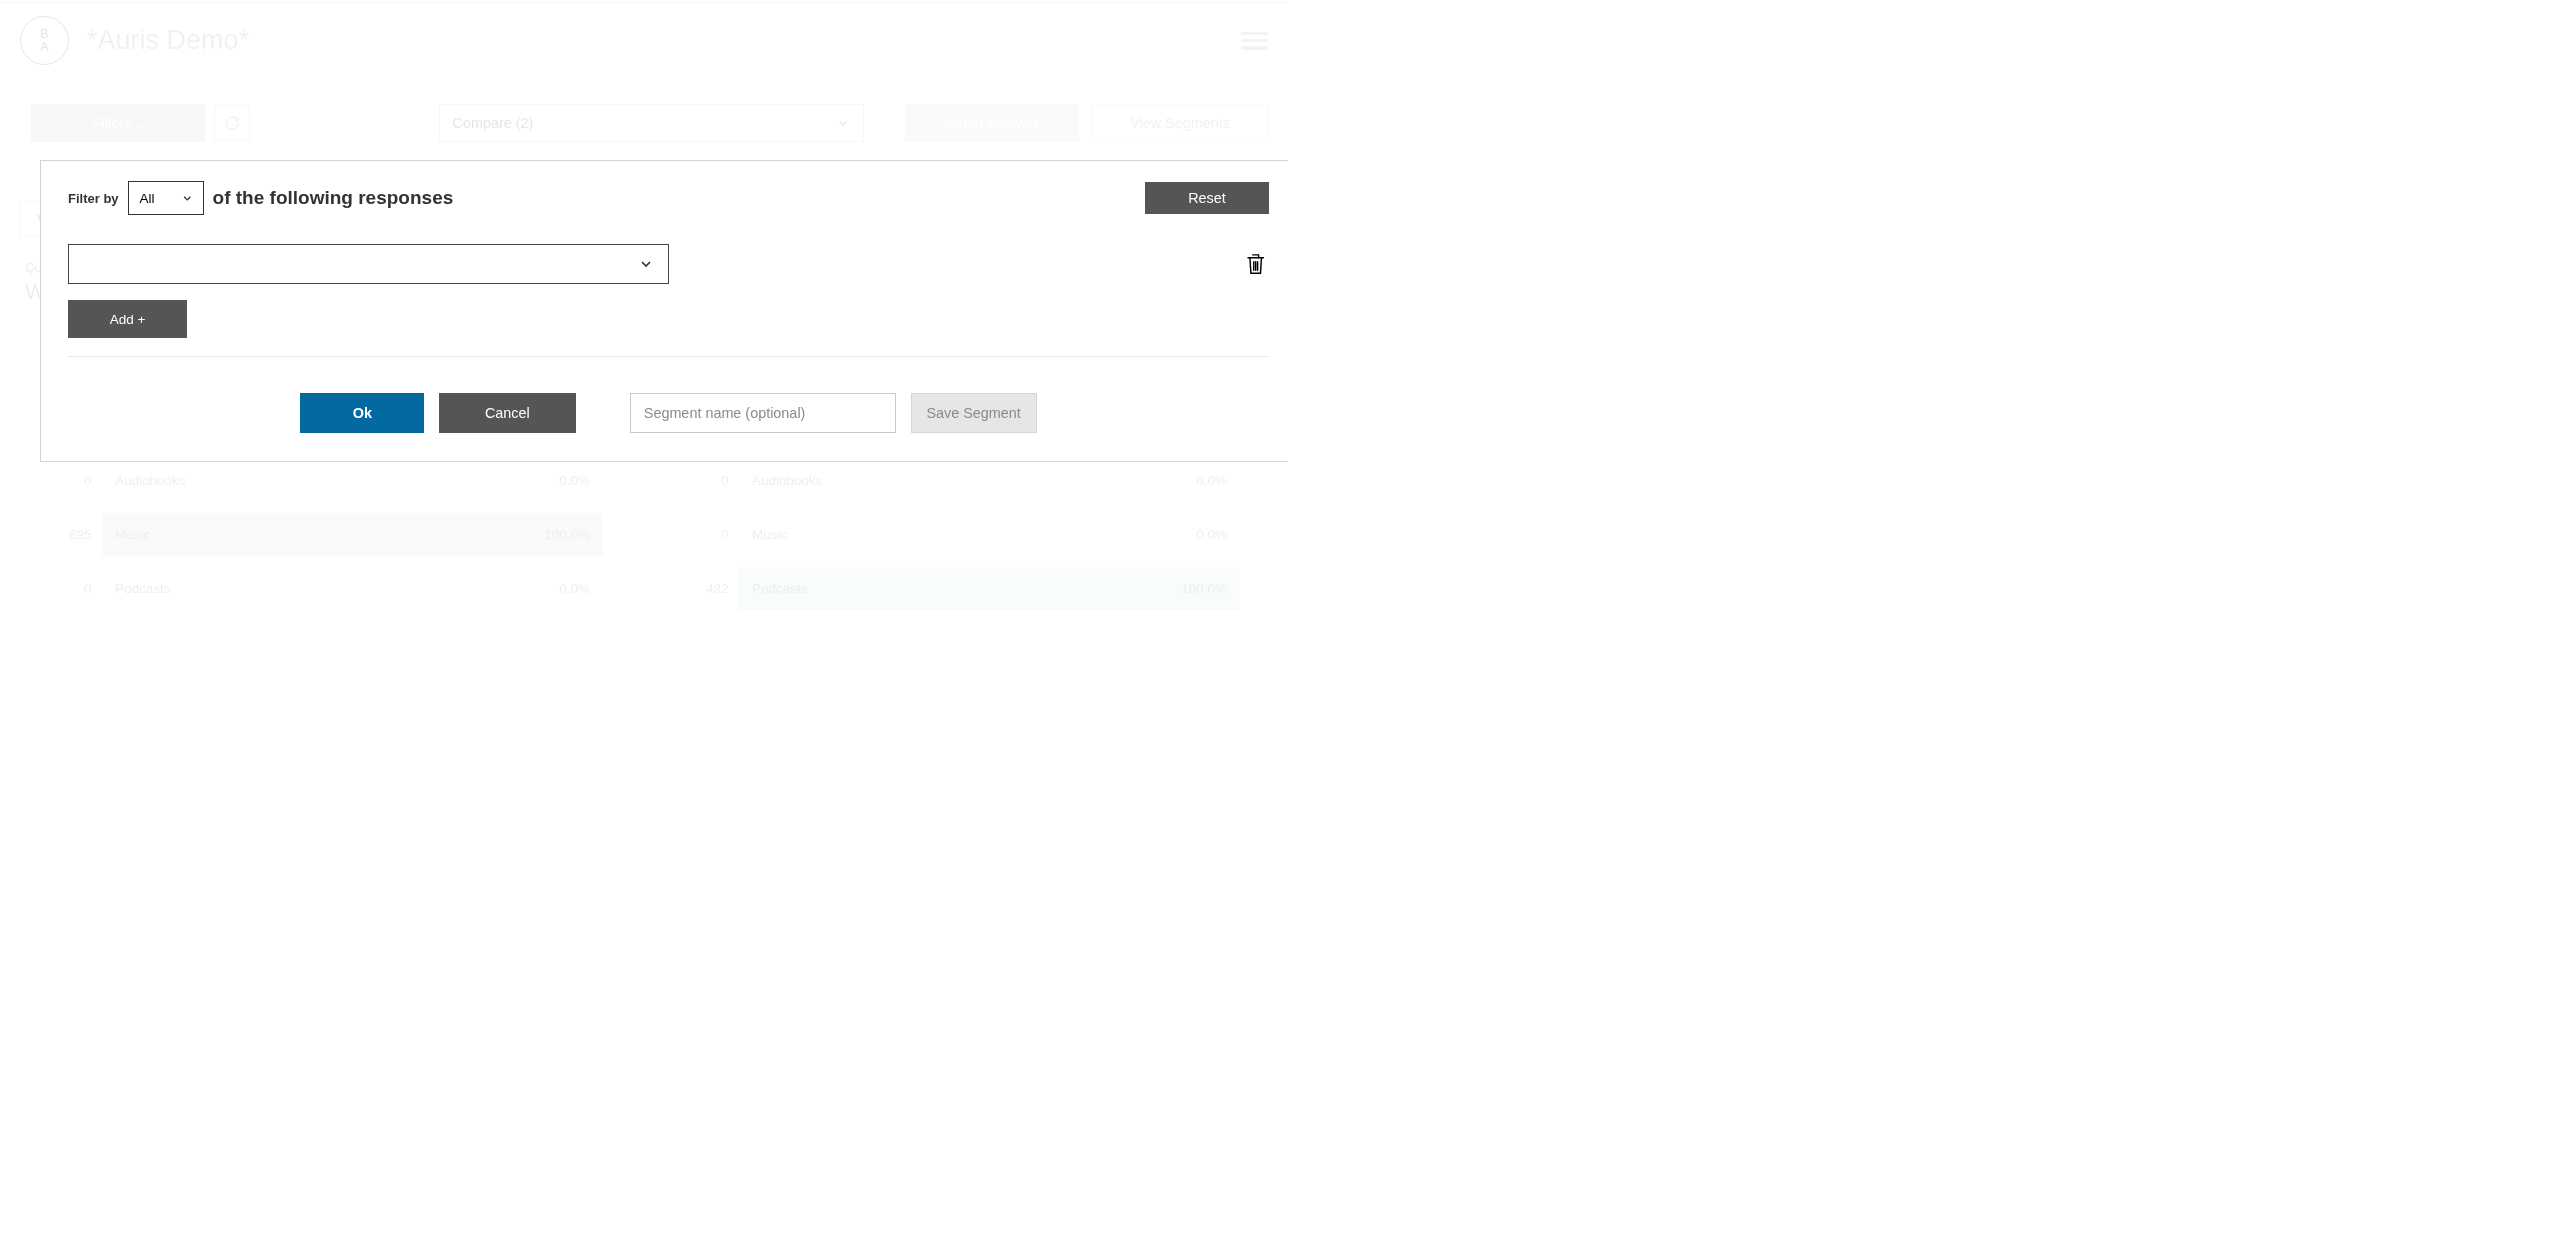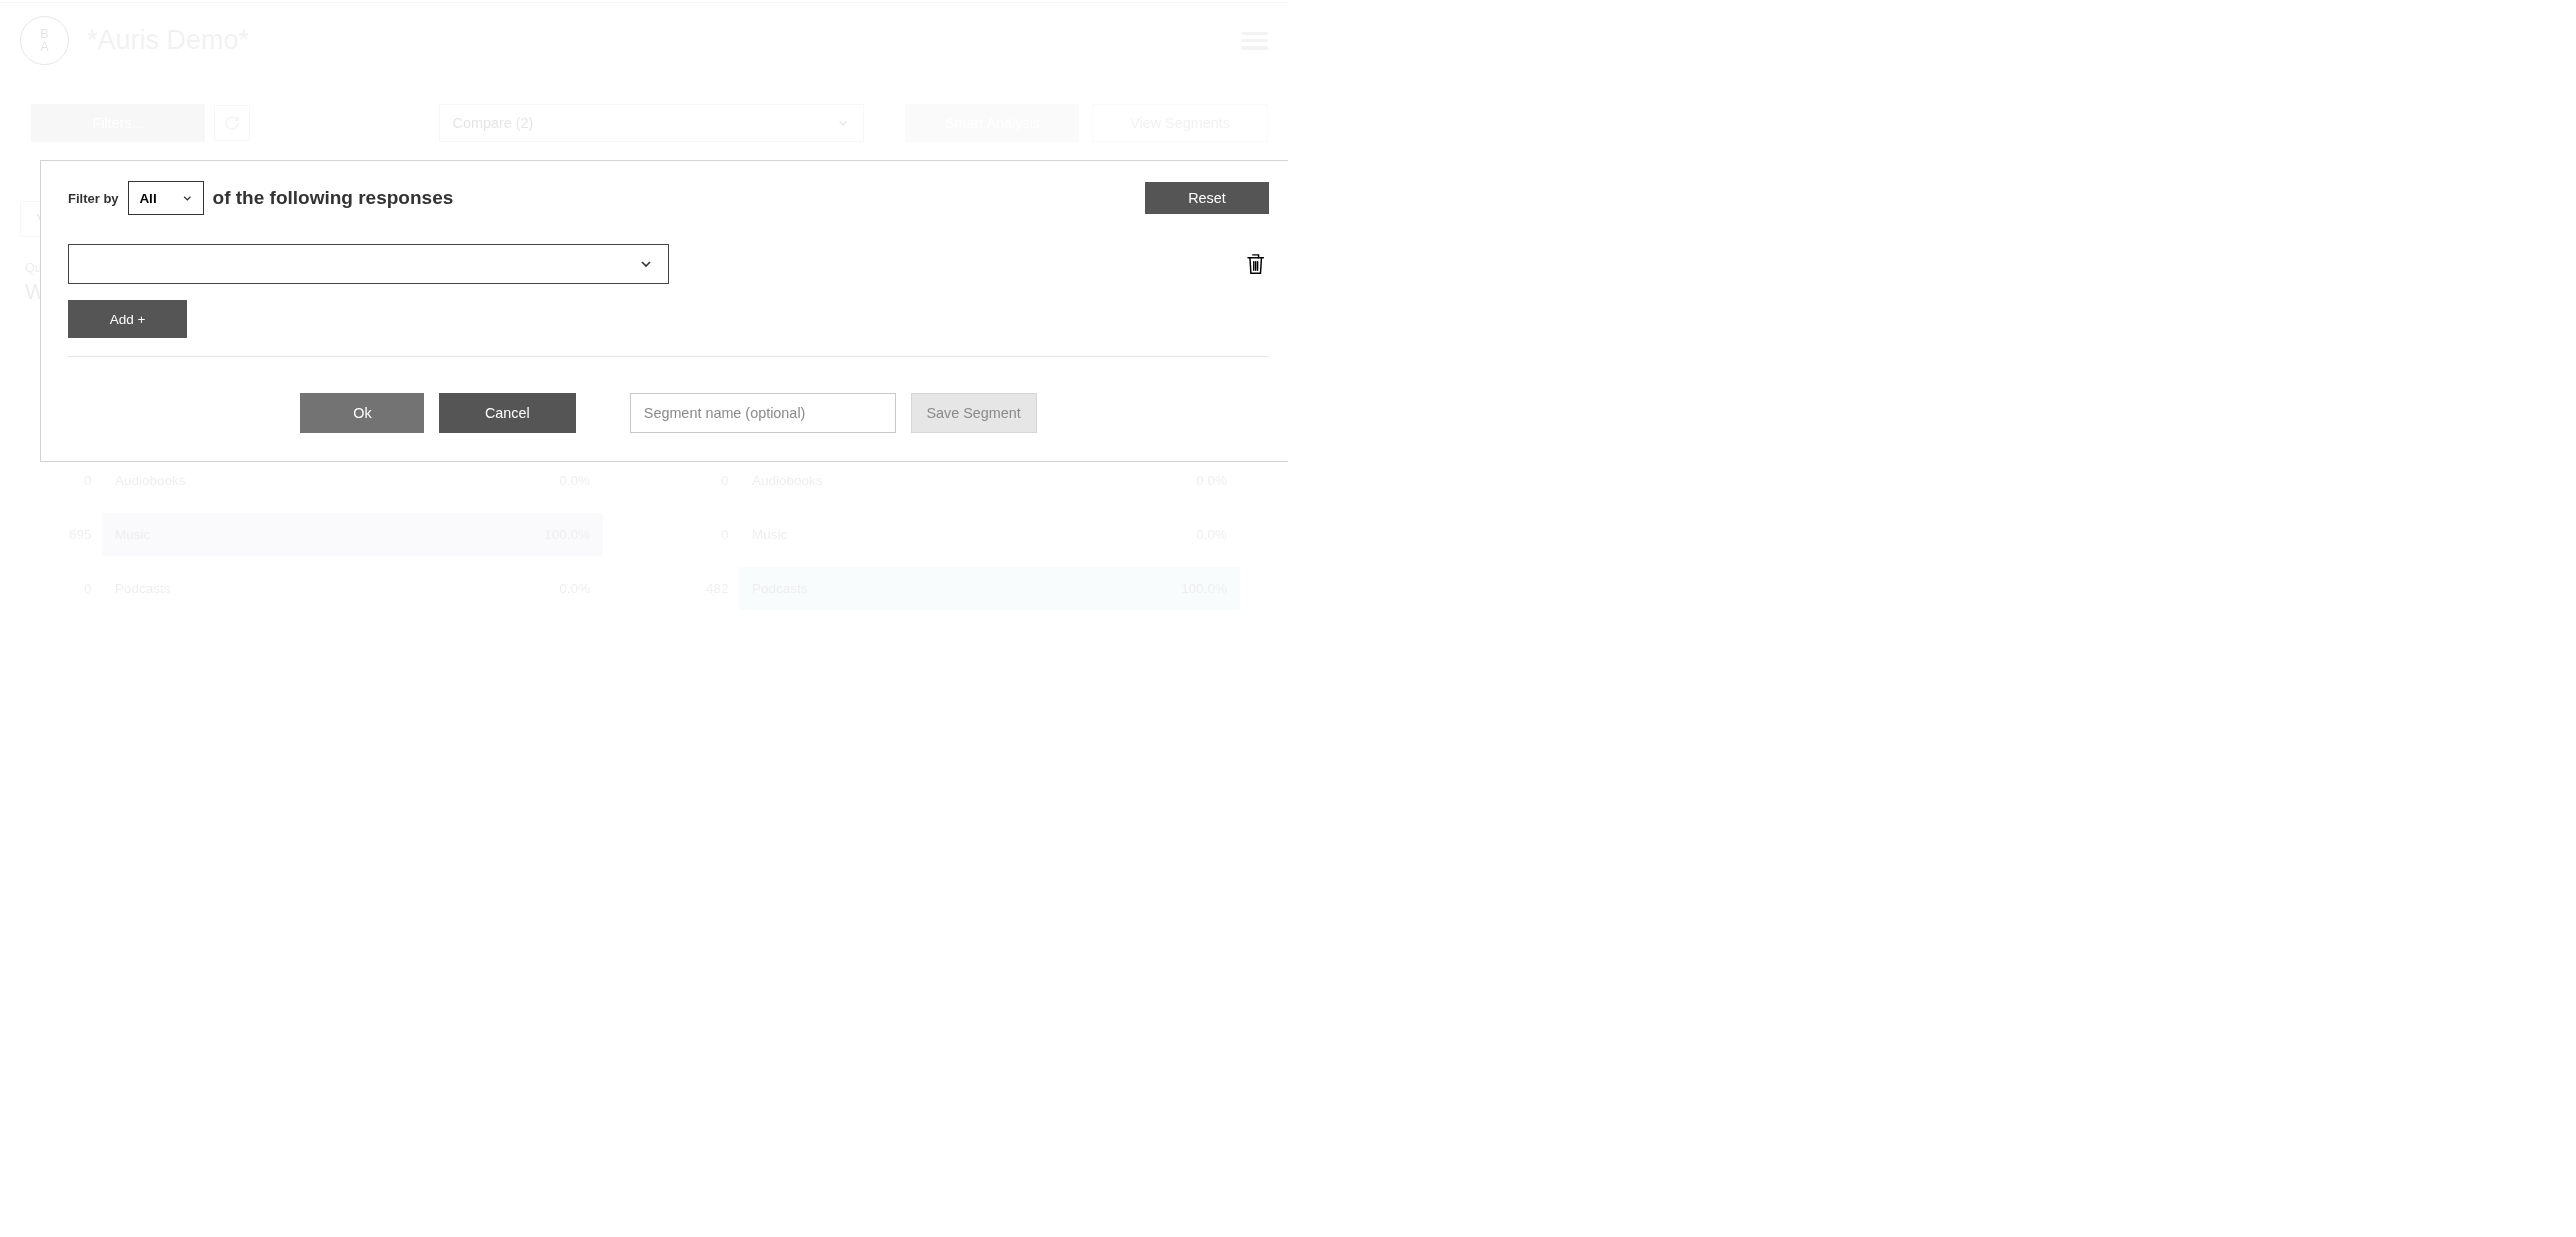--- a/index.html
+++ b/index.html
@@ -39,36 +39,36 @@
 .bar-track { flex: 1; height: 43px; position: relative; }
 .bar-fill { position: absolute; inset: 0; display: flex; align-items: center; padding: 0 12.6px; color: #b0b0b0; font-size: 13.5px; }
 .bar-fill.full-left { background: #e9e9f4; }
 .bar-fill.full-right { background: #e5eff3; }
 .bar-pct { margin-left: auto; }
 
 
 .modal { position: absolute; top: 160px; left: 40px; width: 1257px; background: #fff; border: 0.9px solid #d3d3d3; z-index: 10; padding: 20px 27px 25px 27px; }
 .modal-top { display: flex; align-items: center; }
 .filterby-label { font-weight: 700; color: #333; font-size: 13px; }
-.all-select { width: 76px; height: 34px; border: 0.9px solid #333; margin: 0 9px; display: flex; align-items: center; padding: 0 10.8px; position: relative; font-size: 13.5px; font-weight: bold; }
+.all-select { width: 76px; height: 34px; border: 0.9px solid #333; margin: 0 9px; display: flex; align-items: center; padding: 0 10.8px; position: relative; font-size: 13.5px; }
 .all-select .chev { position: absolute; right: 9px; }
 .followup-label { font-weight: 700; color: #333; font-size: 19px; }
 .reset-btn { margin-left: auto; width: 124px; height: 32px; background: #555; color: #fff; display: flex; align-items: center; justify-content: center; font-size: 14.4px; }
 
 .filter-row { margin-top: 29px; display: flex; align-items: center; }
 .filter-select { width: 601px; height: 40px; border: 1.3px solid #444; position: relative; }
 .filter-select .chev { position: absolute; right: 14.4px; top: 50%; transform: translateY(-50%); }
 .trash-icon { margin-left: auto; width: 27px; height: 27px; display: flex; align-items: center; justify-content: center; }
 
 .add-btn { margin-top: 16px; width: 119px; height: 38px; background: #555; color: #fff; display: flex; align-items: center; justify-content: center; font-size: 13.5px; }
 
 .divider { height: 0.9px; background: #e6e6e6; margin-top: 18px; }
 
 .modal-actions { margin-top: 36px; display: flex; align-items: center; justify-content: center; gap: 14.4px; padding-bottom: 3.6px; }
-.ok-btn { width: 124px; height: 40px; background: #737373; color: #fff; display: flex; align-items: center; justify-content: center; font-size: 14.4px; }
+.ok-btn { width: 124px; height: 40px; background: #0369a1; color: #fff; display: flex; align-items: center; justify-content: center; font-size: 14.4px; font-weight: bold; }
 .cancel-btn { width: 137px; height: 40px; background: #555; color: #fff; display: flex; align-items: center; justify-content: center; font-size: 14.4px; }
 .segment-input { width: 266px; height: 40px; border: 0.9px solid #c9c9c9; padding: 0 12.6px; font-size: 14.4px; color: #333; margin-left: 40px; }
 .segment-input::placeholder { color: #8a8a8a; }
 .save-seg-btn { width: 126px; height: 40px; background: #e6e6e6; border: 0.9px solid #d6d6d6; color: #8a8a8a; display: flex; align-items: center; justify-content: center; font-size: 14.4px; }
 
 .chev svg { display: block; }
 </style>
 </head>
 <body>
 

